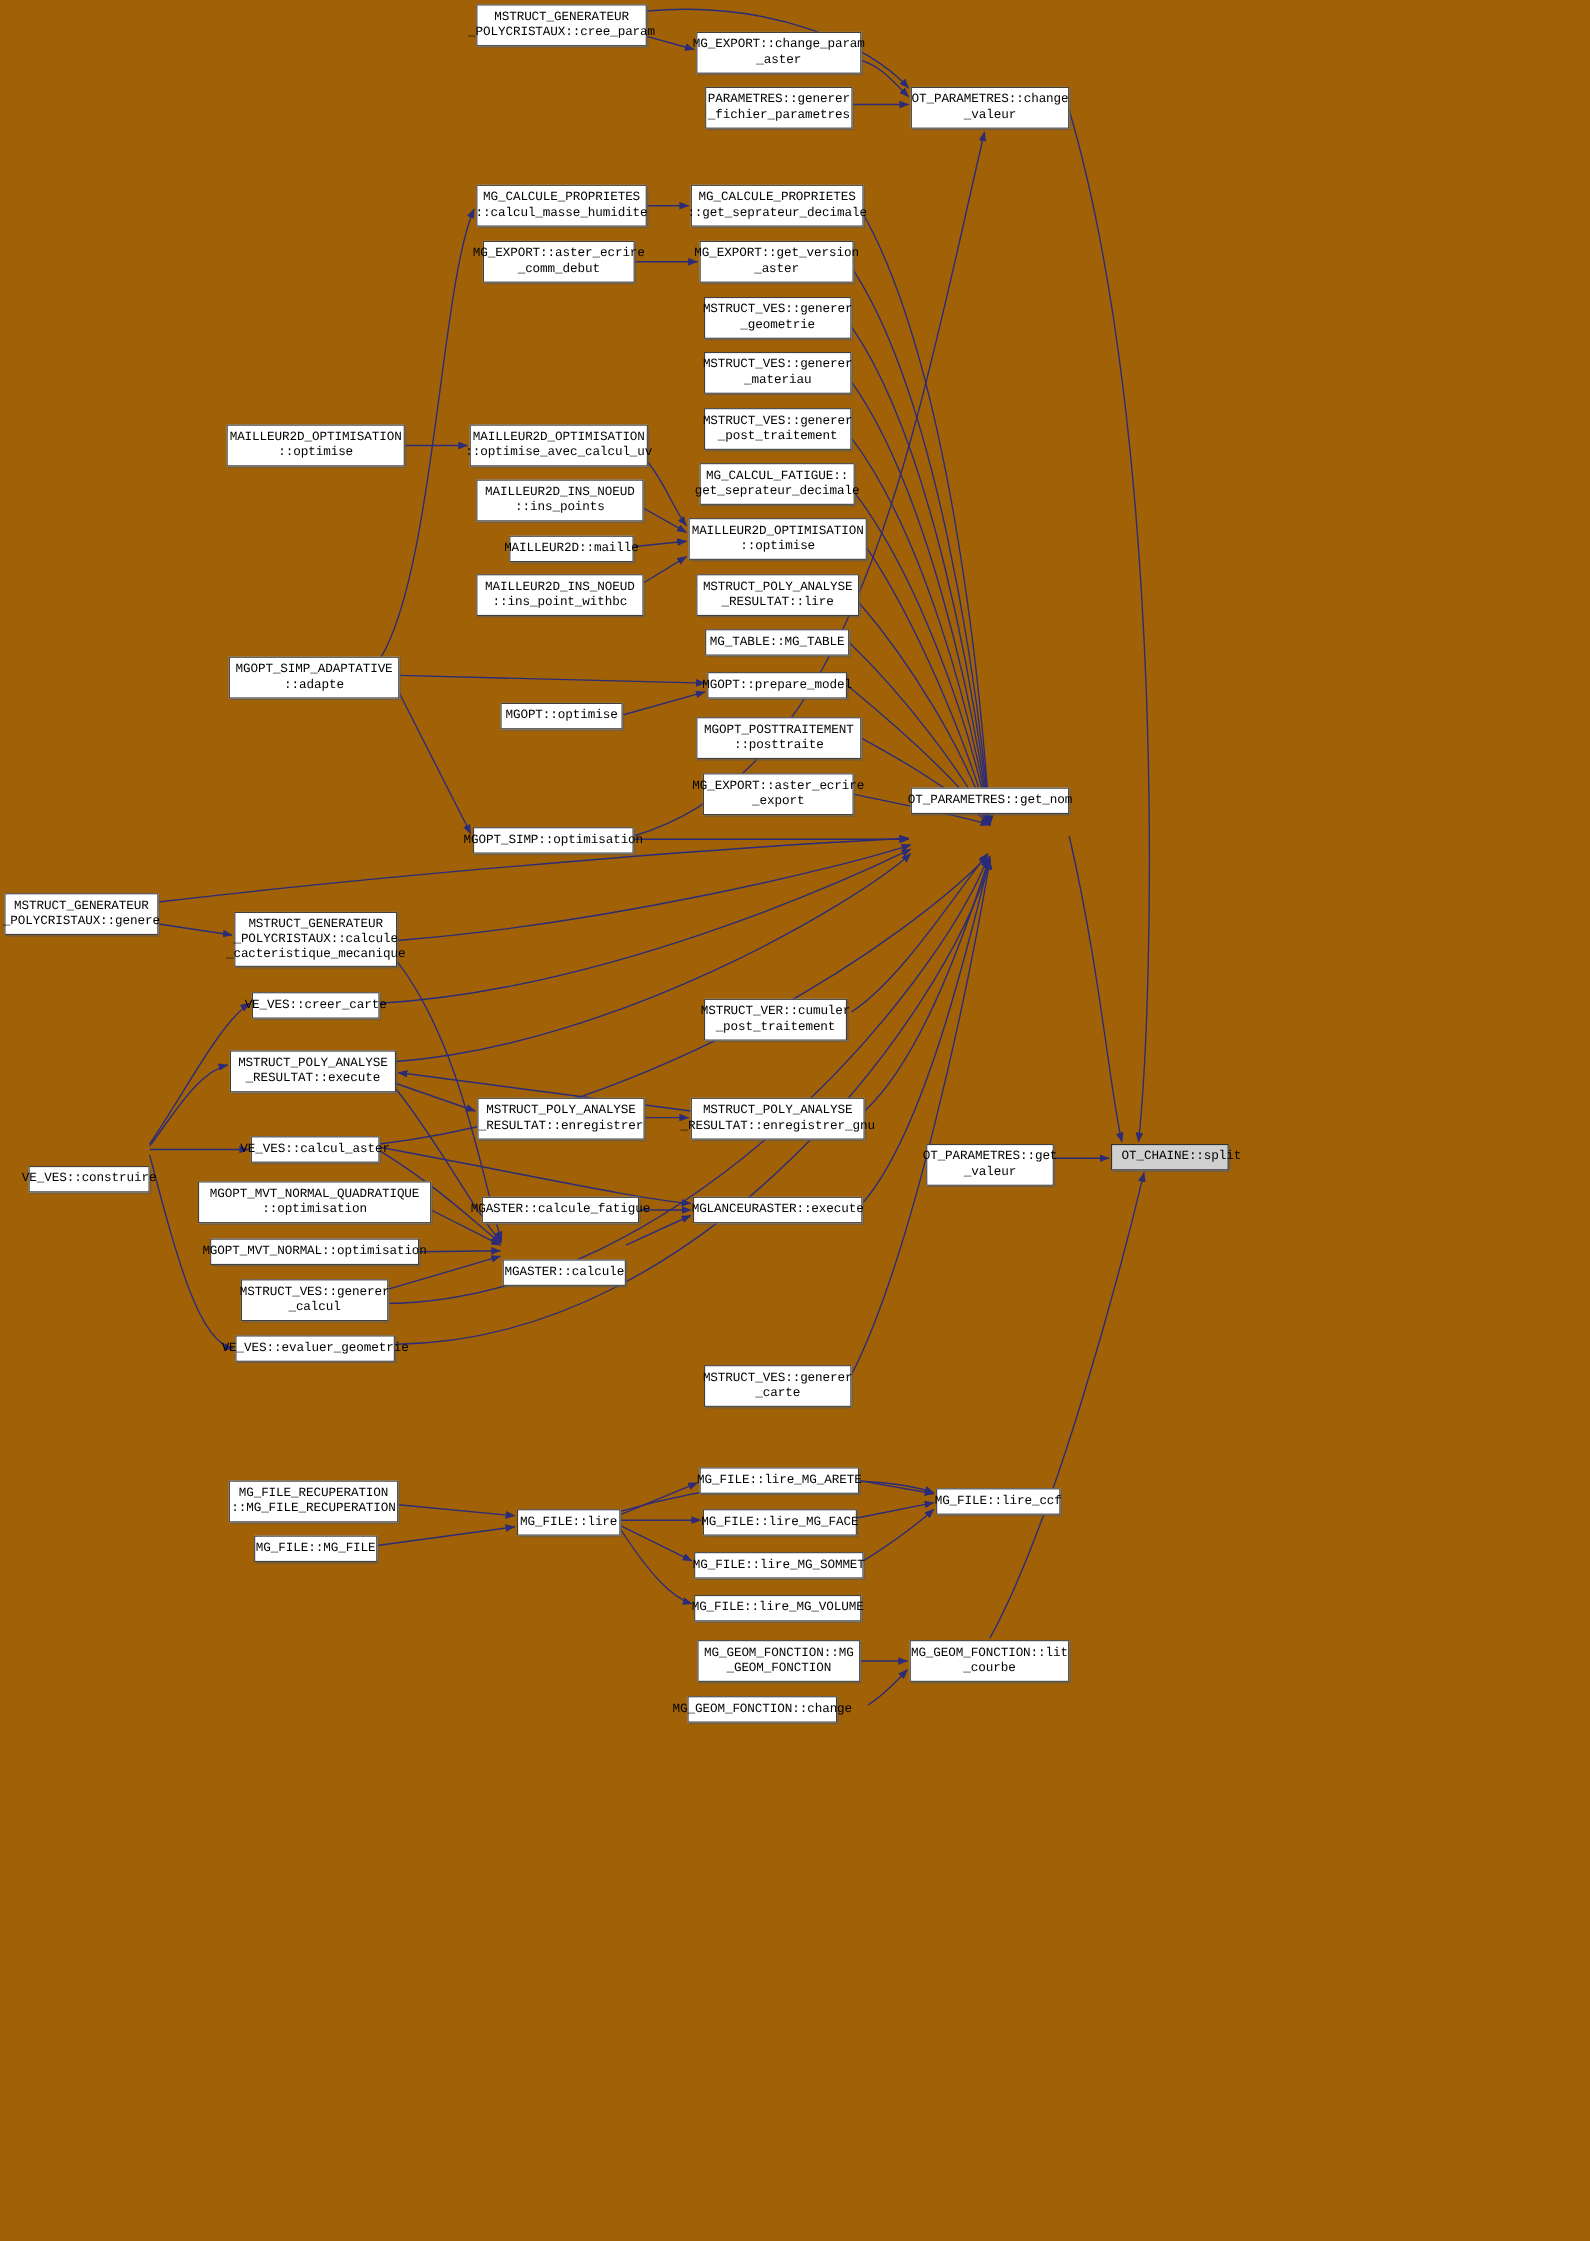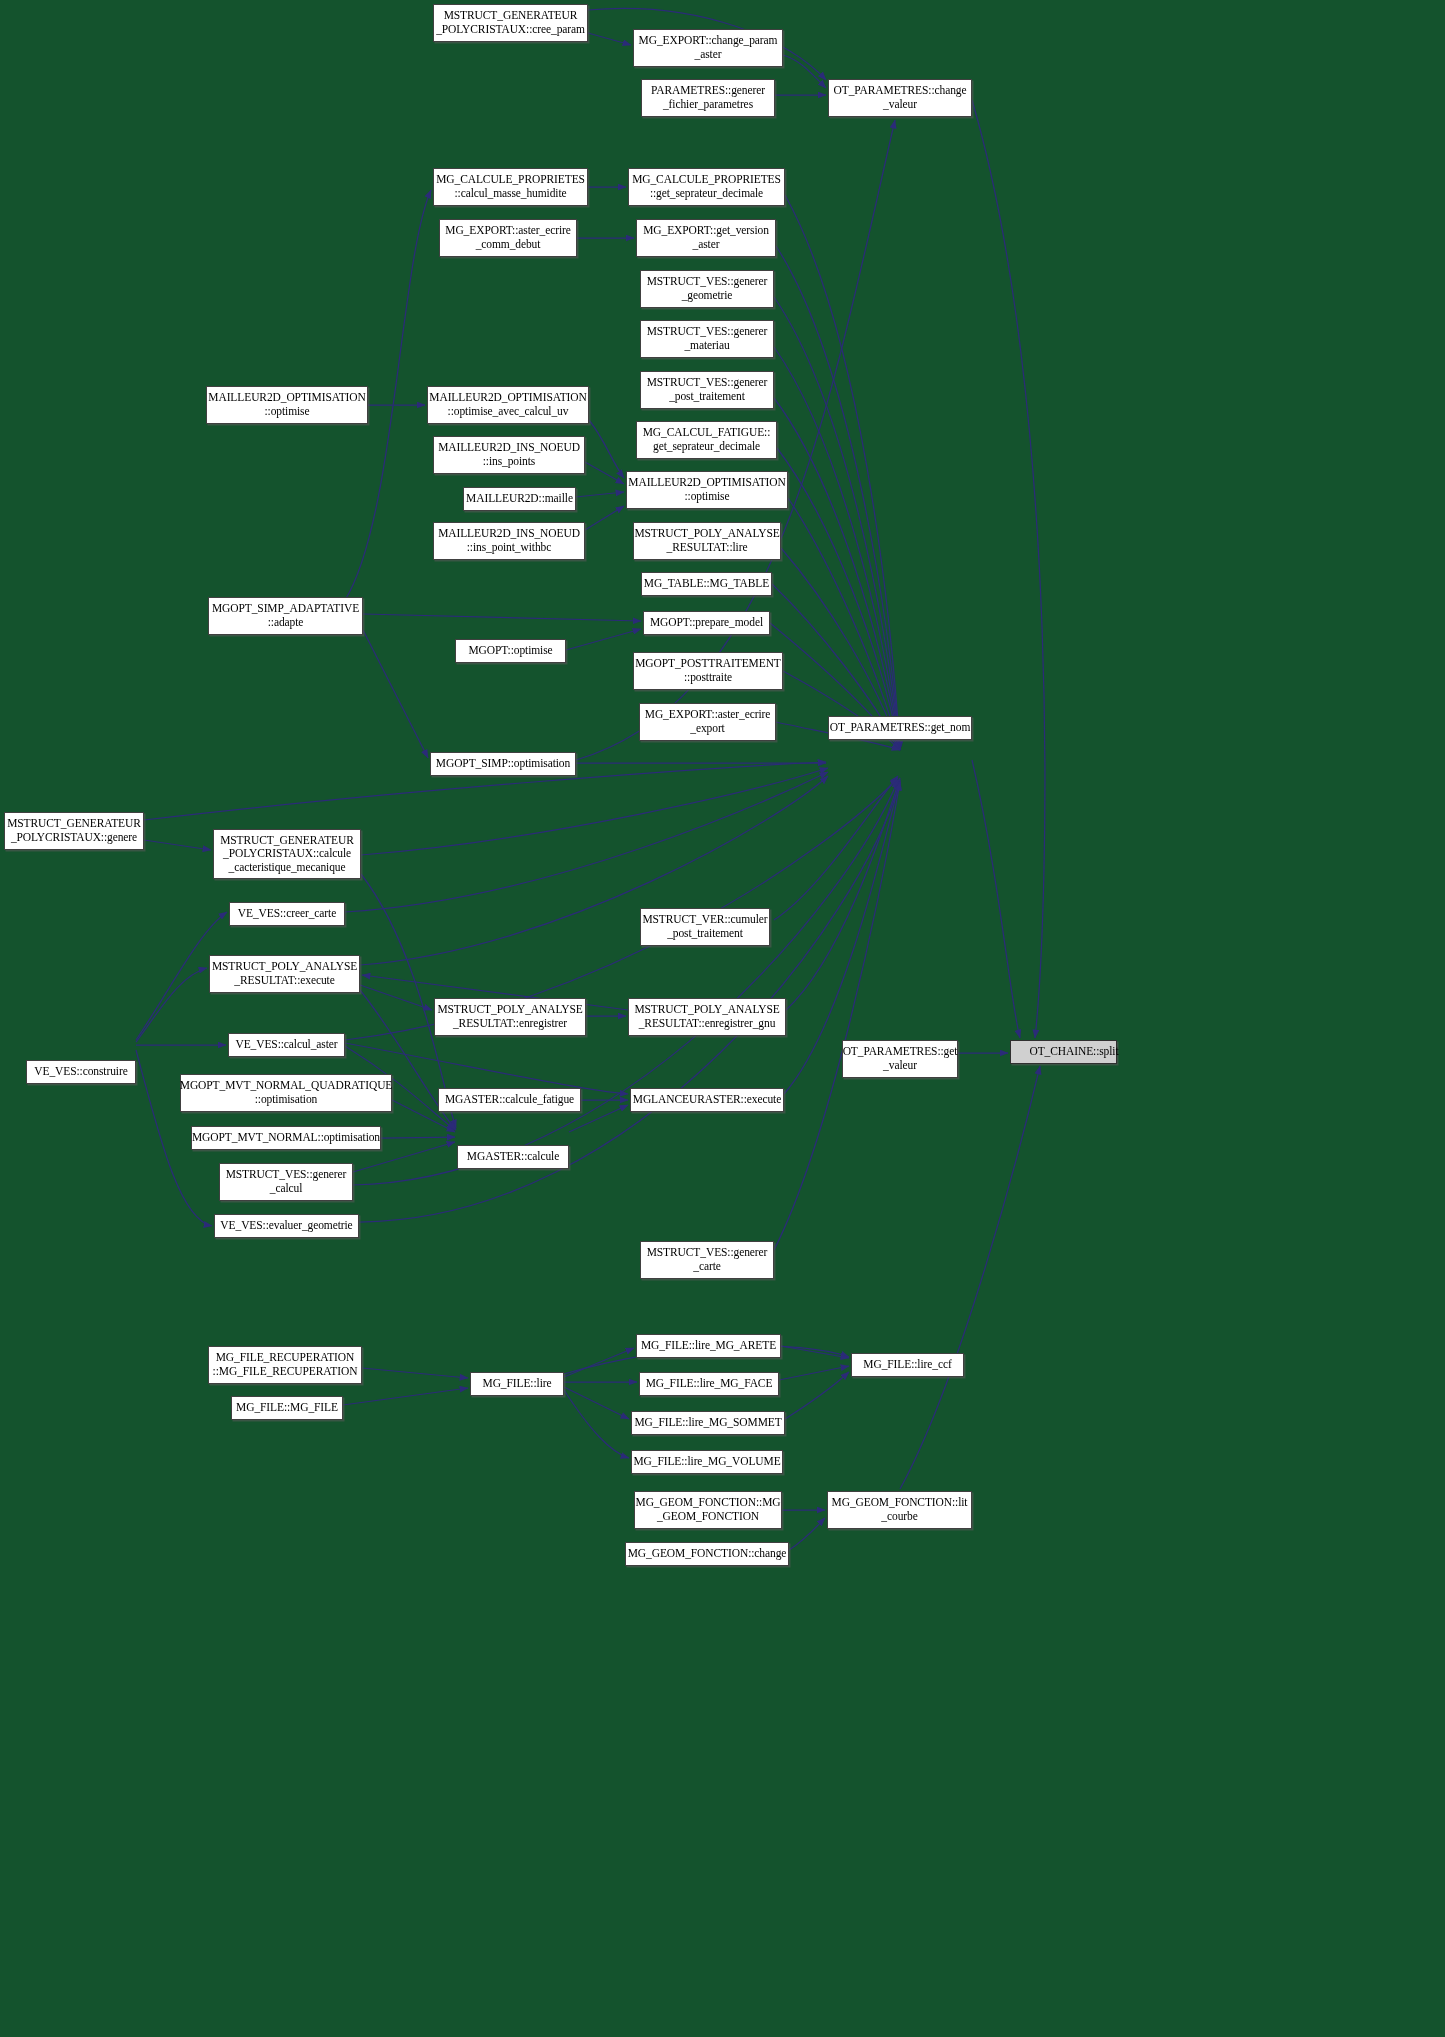--- a/index.html
+++ b/index.html
@@ -4,22 +4,22 @@
 <style>
   html, body {
     margin: 0;
     padding: 0;
     background: #ffffff;
   }
   #canvas {
     position: relative;
     width: 1445px;
     height: 2037px;
-    background: #14532d;
-    font-family: Liberation Serif, serif;
+    background: #a16207;
+    font-family: Liberation Mono, monospace;
     overflow: hidden;
   }
   #edges {
     position: absolute;
     left: 0;
     top: 0;
     width: 1445px;
     height: 2037px;
     pointer-events: none;
   }
@@ -217,15 +217,15 @@
       <div class="node" style="left: 636px; top: 1334px; width: 145px; height: 24px;">MG_FILE::lire_MG_ARETE</div>
       <div class="node" style="left: 639px; top: 1372px; width: 140px; height: 24px;">MG_FILE::lire_MG_FACE</div>
       <div class="node" style="left: 851px; top: 1353px; width: 113px; height: 24px;">MG_FILE::lire_ccf</div>
       <div class="node" style="left: 231px; top: 1396px; width: 112px; height: 24px;">MG_FILE::MG_FILE</div>
       <div class="node" style="left: 631px; top: 1411px; width: 154px; height: 24px;">MG_FILE::lire_MG_SOMMET</div>
       <div class="node" style="left: 631px; top: 1450px; width: 152px; height: 24px;">MG_FILE::lire_MG_VOLUME</div>
       <div class="node" style="left: 634px; top: 1491px; width: 148px; height: 38px;">MG_GEOM_FONCTION::MG
 _GEOM_FONCTION</div>
       <div class="node" style="left: 827px; top: 1491px; width: 145px; height: 38px;">MG_GEOM_FONCTION::lit
 _courbe</div>
-      <div class="node" style="left: 625px; top: 1542px; width: 164px; height: 24px;">MG_GEOM_FONCTION::change</div>
+      <div class="node" style="left: 625px; top: 1542px; width: 136px; height: 24px;">MG_GEOM_FONCTION::change</div>
     </div>
 </div>
 
 </body></html>

